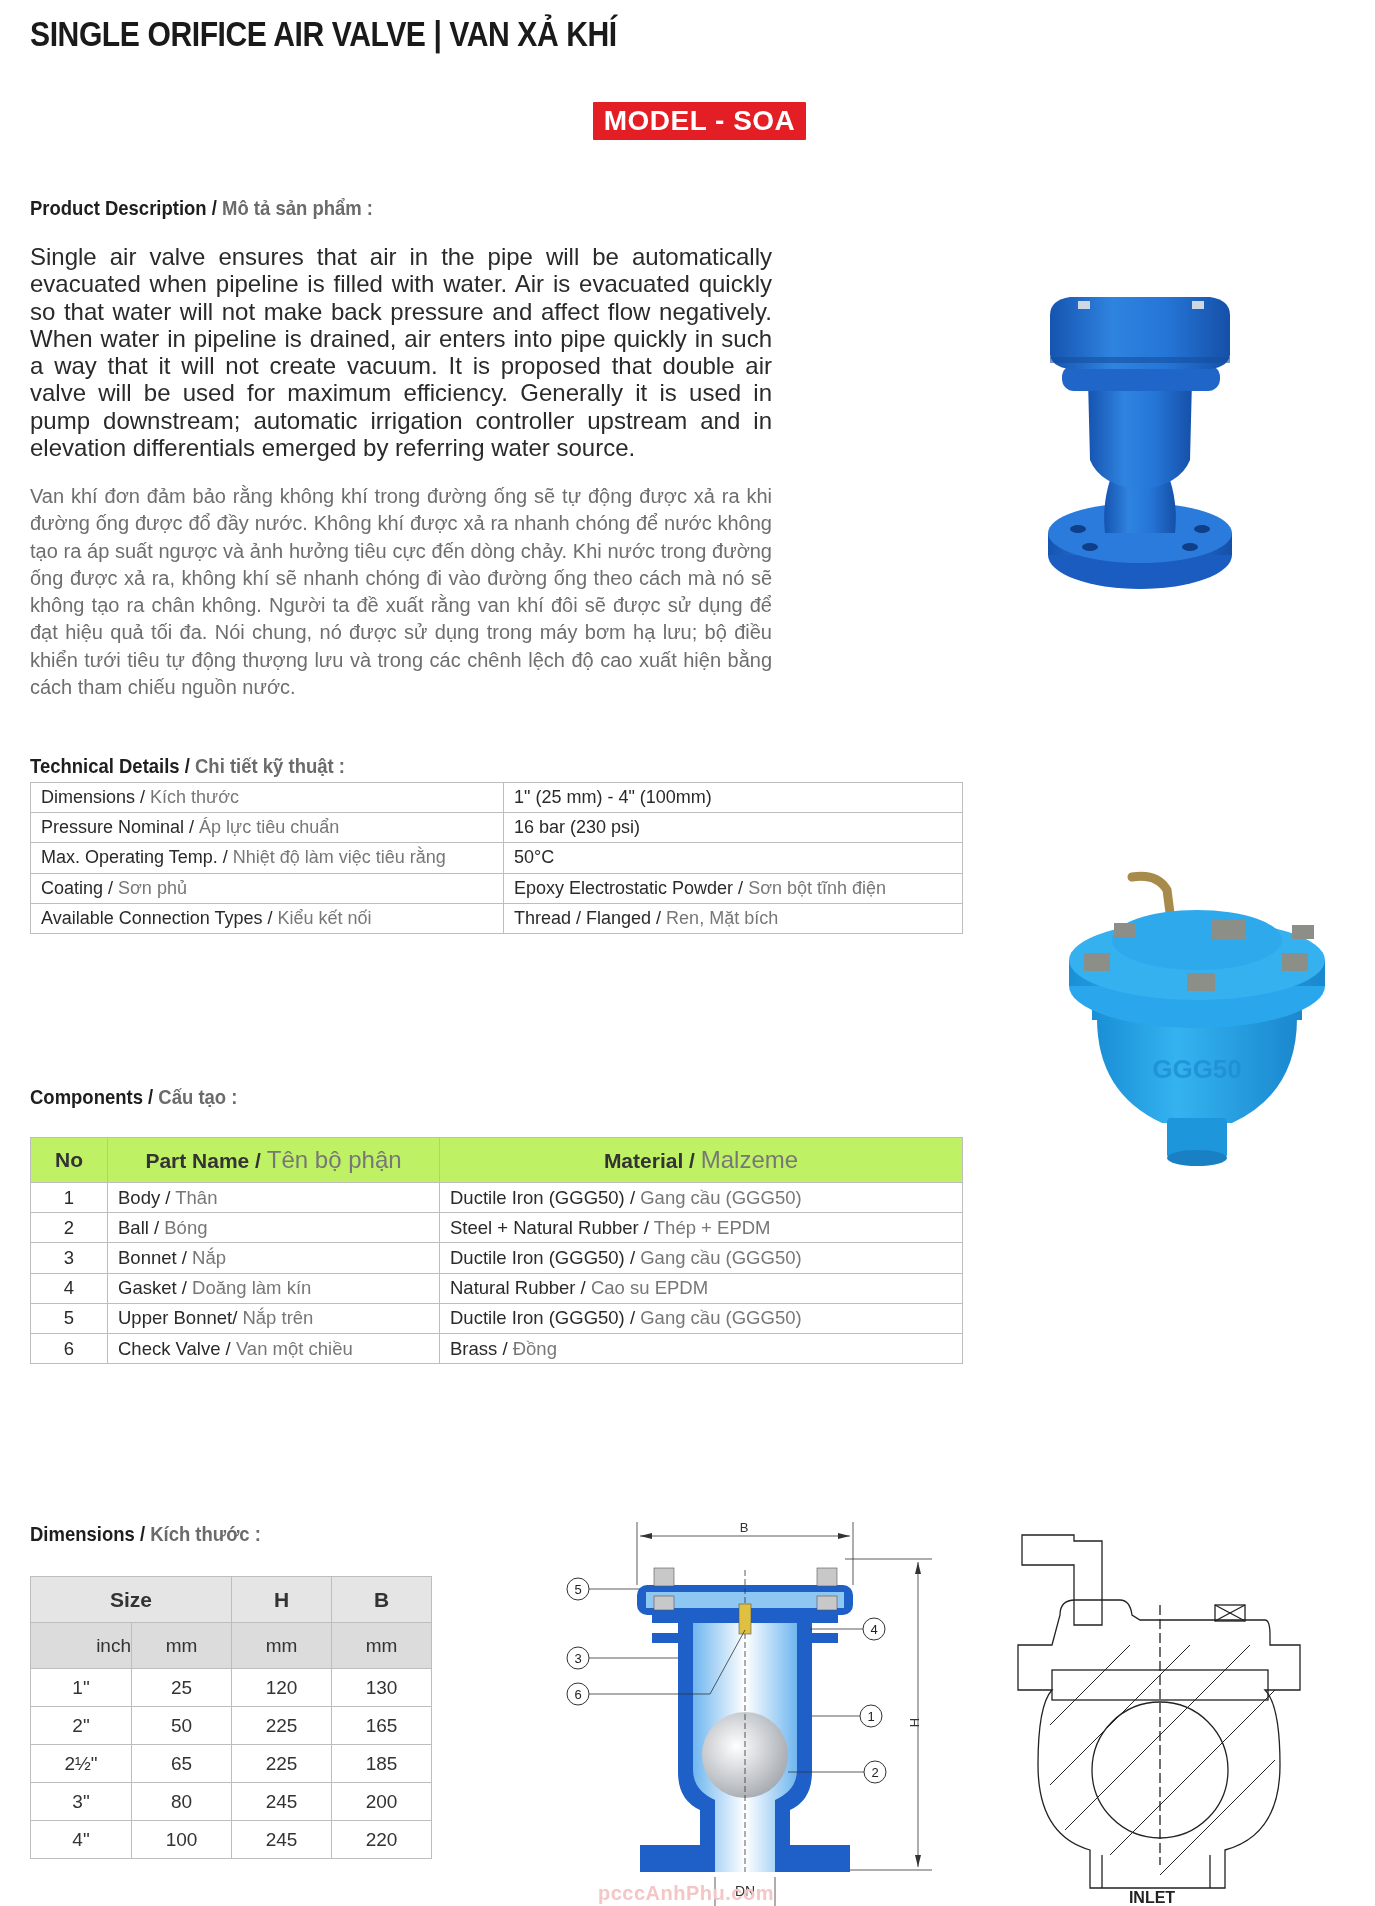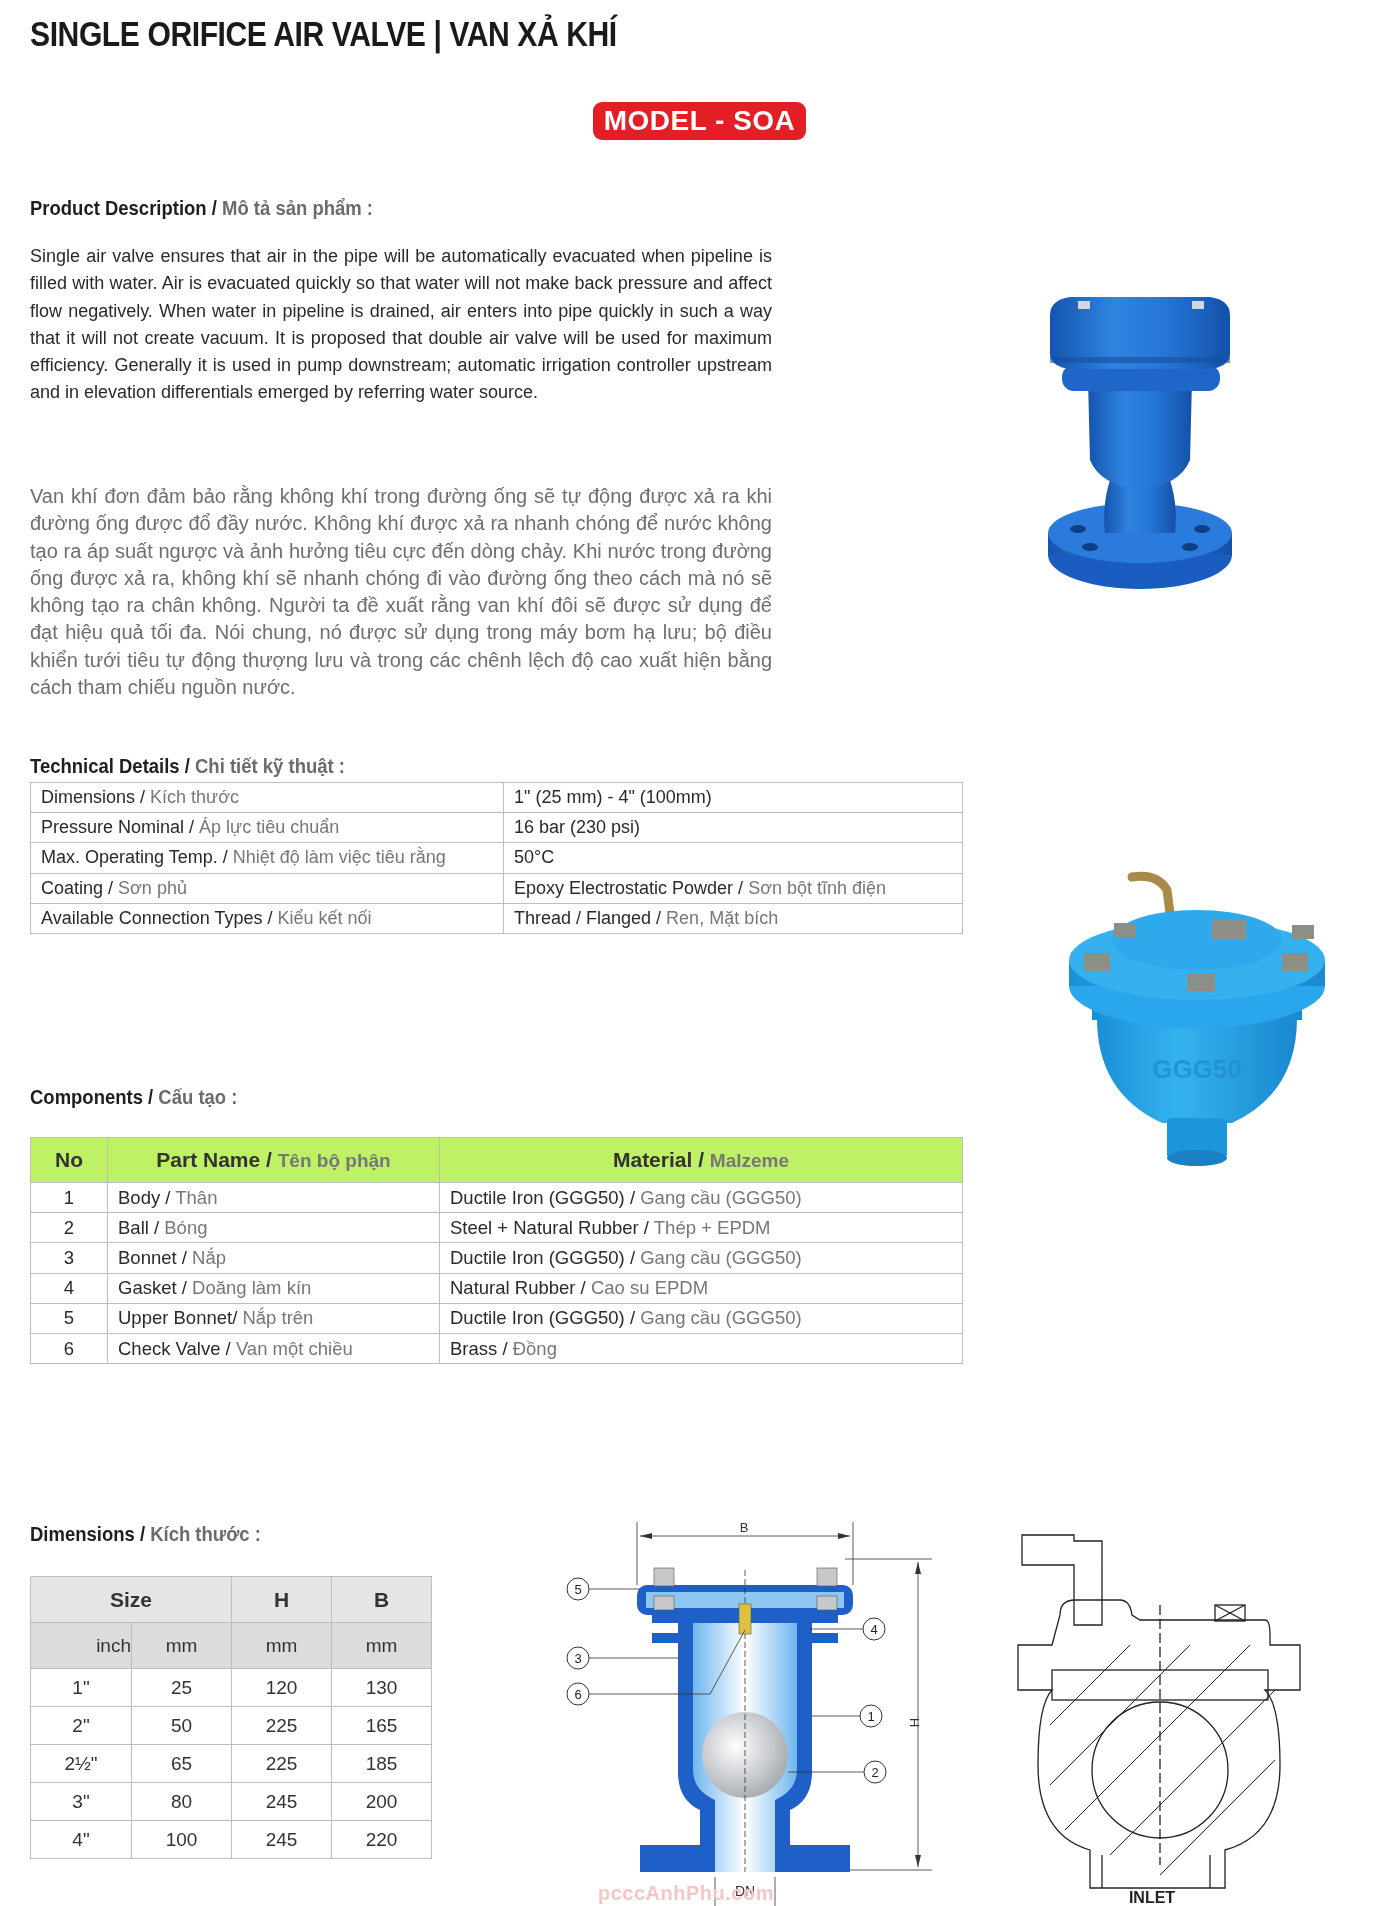--- a/index.html
+++ b/index.html
@@ -1,39 +1,39 @@
 <!DOCTYPE html>
 <html><head>
 <meta charset="utf-8">
 <style>
   * { box-sizing: border-box; margin: 0; padding: 0; }
   html, body { width: 1375px; height: 1906px; background: #ffffff; overflow: hidden; }
   body { position: relative; font-family: "Liberation Sans", sans-serif; color: #222; }
   .abs { position: absolute; }
 
   #title { left: 30px; top: 14px; font-size: 35px; font-weight: bold; color: #1a1a1a; letter-spacing: -0.5px; transform: scaleX(0.86); transform-origin: left top; white-space: nowrap; }
-  #badge { left: 593px; top: 102px; width: 213px; height: 38px; background: #e31e24; border-radius: 9px; color: #fff; font-size: 28px; font-weight: bold; text-align: center; line-height: 38px; letter-spacing: 0.5px; }
+  #badge { left: 593px; top: 102px; width: 213px; height: 38px; background: #e31e24; border-radius: 1px; color: #fff; font-size: 28px; font-weight: bold; text-align: center; line-height: 38px; letter-spacing: 0.5px; }
 
   .section-head { left: 30px; font-size: 21px; font-weight: bold; color: #1e1e1e; white-space: nowrap; transform: scaleX(0.88); transform-origin: left top; }
   .section-head .vi { color: #6b6b6b; font-weight: bold; }
 
-  #desc-en { left: 30px; top: 243px; width: 742px; font-size: 18px; line-height: 27.3px; color: #2a2a2a; text-align: justify; transform: scaleX(1); }
+  #desc-en { left: 30px; top: 243px; width: 742px; font-size: 24px; line-height: 27.3px; color: #2a2a2a; text-align: justify; transform: scaleX(1); }
   #desc-vi { left: 30px; top: 483px; width: 742px; font-size: 20px; line-height: 27.3px; color: #6e6e6e; text-align: justify; }
 
   table { border-collapse: collapse; position: absolute; }
   td, th { border: 1.5px solid #bdbdbd; }
   .vi-g { color: #777; }
 
   #tech-table { left: 30px; top: 782px; width: 933px; font-size: 18px; }
   #tech-table td { height: 30.2px; padding: 0 0 0 10px; color: #2a2a2a; white-space: nowrap; }
   #tech-table td.c1 { width: 473px; }
 
   #comp-table { left: 30px; top: 1137px; width: 933px; font-size: 18.5px; }
   #comp-table th { background: #bef264; height: 45px; font-size: 21px; color: #333; }
-  #comp-table th .vi-g { font-weight: bold; font-size: 19px; }
+  #comp-table th .vi-g { font-weight: normal; font-size: 24px; }
   #comp-table td { height: 30.2px; color: #2a2a2a; white-space: nowrap; }
   #comp-table td.no { width: 77px; text-align: center; }
   #comp-table td.pn { width: 332px; padding-left: 10px; }
   #comp-table td.mt { padding-left: 10px; }
 
   #dim-table { left: 30px; top: 1576px; width: 402px; font-size: 19px; color: #333; }
   #dim-table th { background: #e5e5e5; height: 46px; font-size: 21px; font-weight: bold; color: #333; }
   #dim-table td.sub { background: #dcdcdc; height: 46px; text-align: center; }
   #dim-table td { height: 38px; text-align: center; }
 

